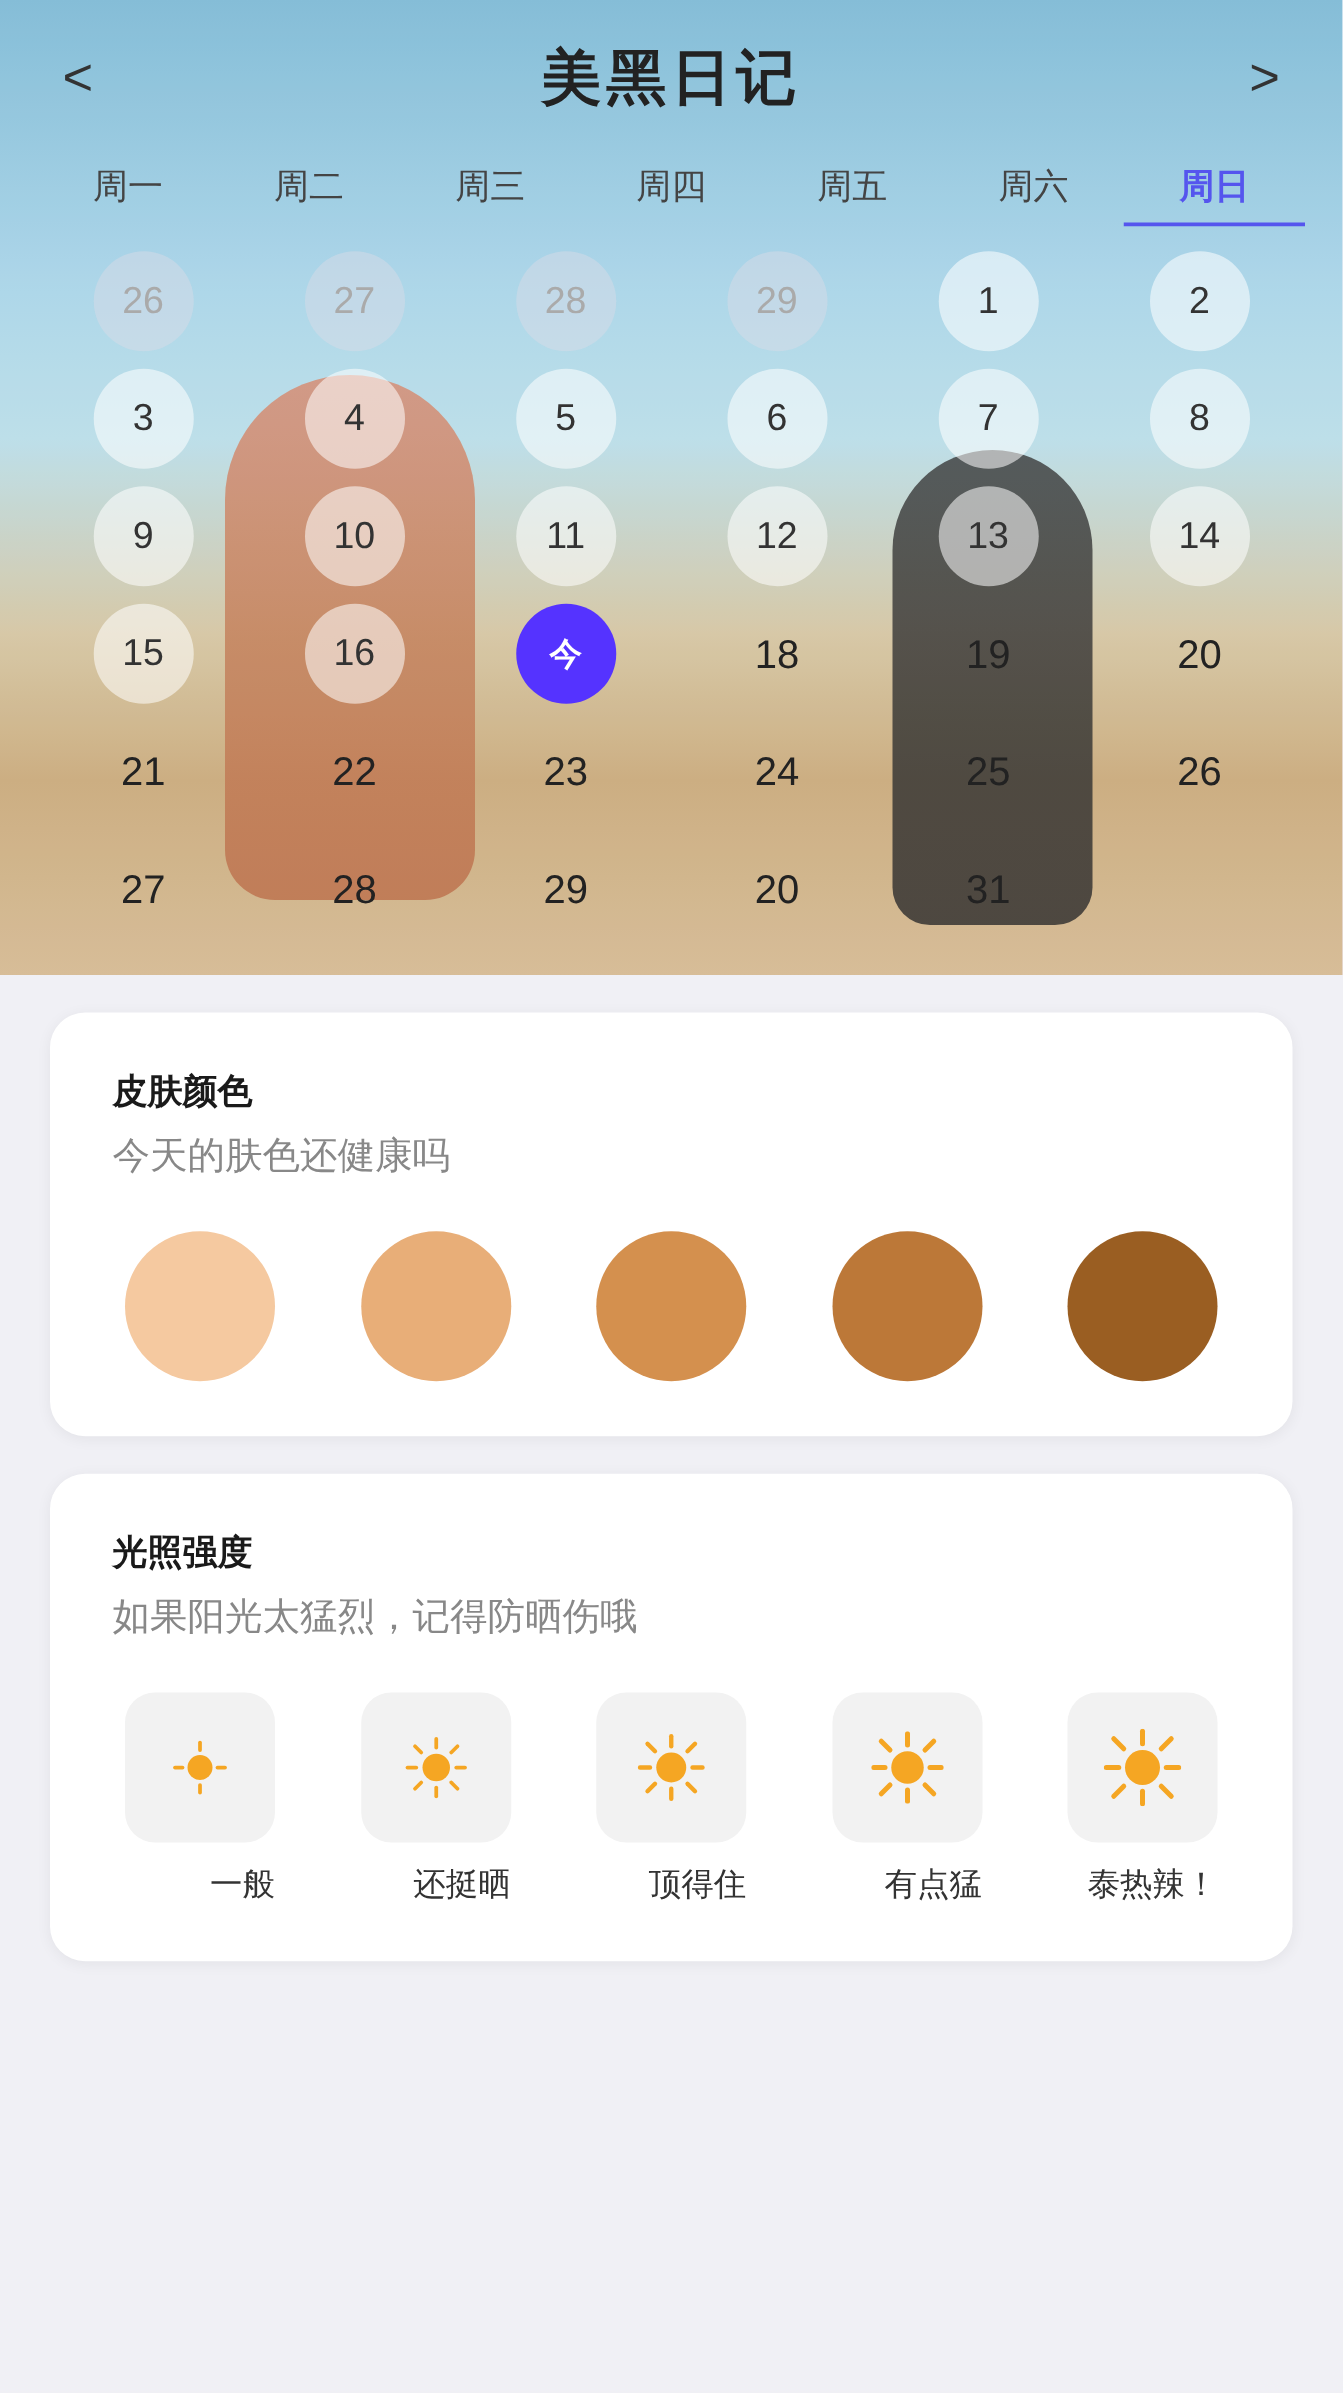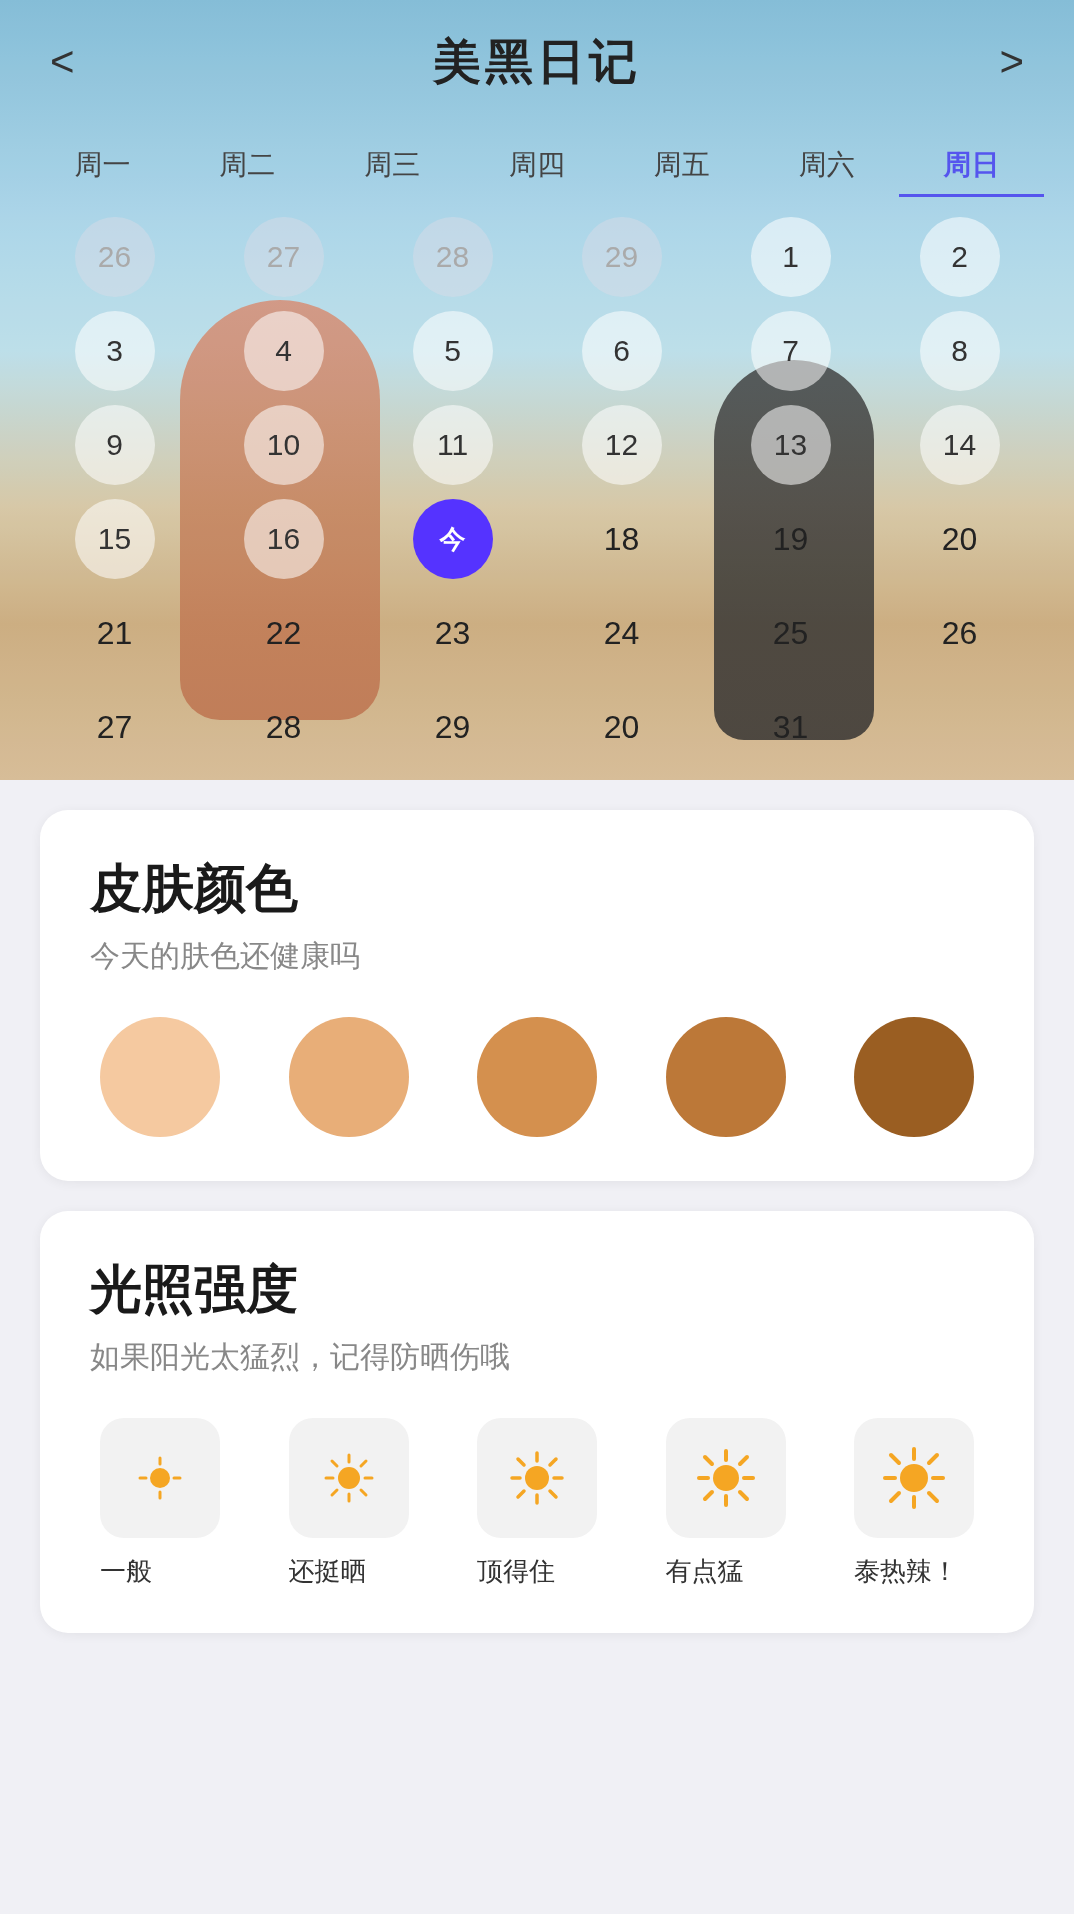--- a/index.html
+++ b/index.html
@@ -88,21 +88,21 @@
     .page-title {
       font-size: 48px;
       font-weight: 600;
       color: #222;
       letter-spacing: 4px;
     }
 
     
     .calendar-section {
       position: absolute;
-      top: 136px;
+      top: 120px;
       left: 0; right: 0;
       padding: 0 30px;
     }
 
     .weekday-row {
       display: grid;
       grid-template-columns: repeat(7, 1fr);
       margin-bottom: 20px;
     }
     .weekday-label {
@@ -173,21 +173,21 @@
     }
 
     .card {
       background: #fff;
       border-radius: 28px;
       padding: 44px 50px;
       box-shadow: 0 2px 12px rgba(0,0,0,0.06);
     }
 
     .card-title {
-      font-size: 52px;
+      font-size: 28px;
       font-weight: 700;
       color: #1a1a1a;
       margin-bottom: 12px;
     }
     .card-subtitle {
       font-size: 30px;
       color: #888;
       margin-bottom: 40px;
     }
 
@@ -211,21 +211,21 @@
     .sun-row {
       display: flex;
       justify-content: space-between;
       align-items: flex-end;
       padding: 0 10px;
     }
 
     .sun-item {
       display: flex;
       flex-direction: column;
-      align-items: flex-start;
+      align-items: flex-end;
       gap: 16px;
     }
 
     .sun-icon-wrap {
       width: 120px;
       height: 120px;
       border-radius: 24px;
       background: #f2f2f2;
       display: flex;
       align-items: center;

